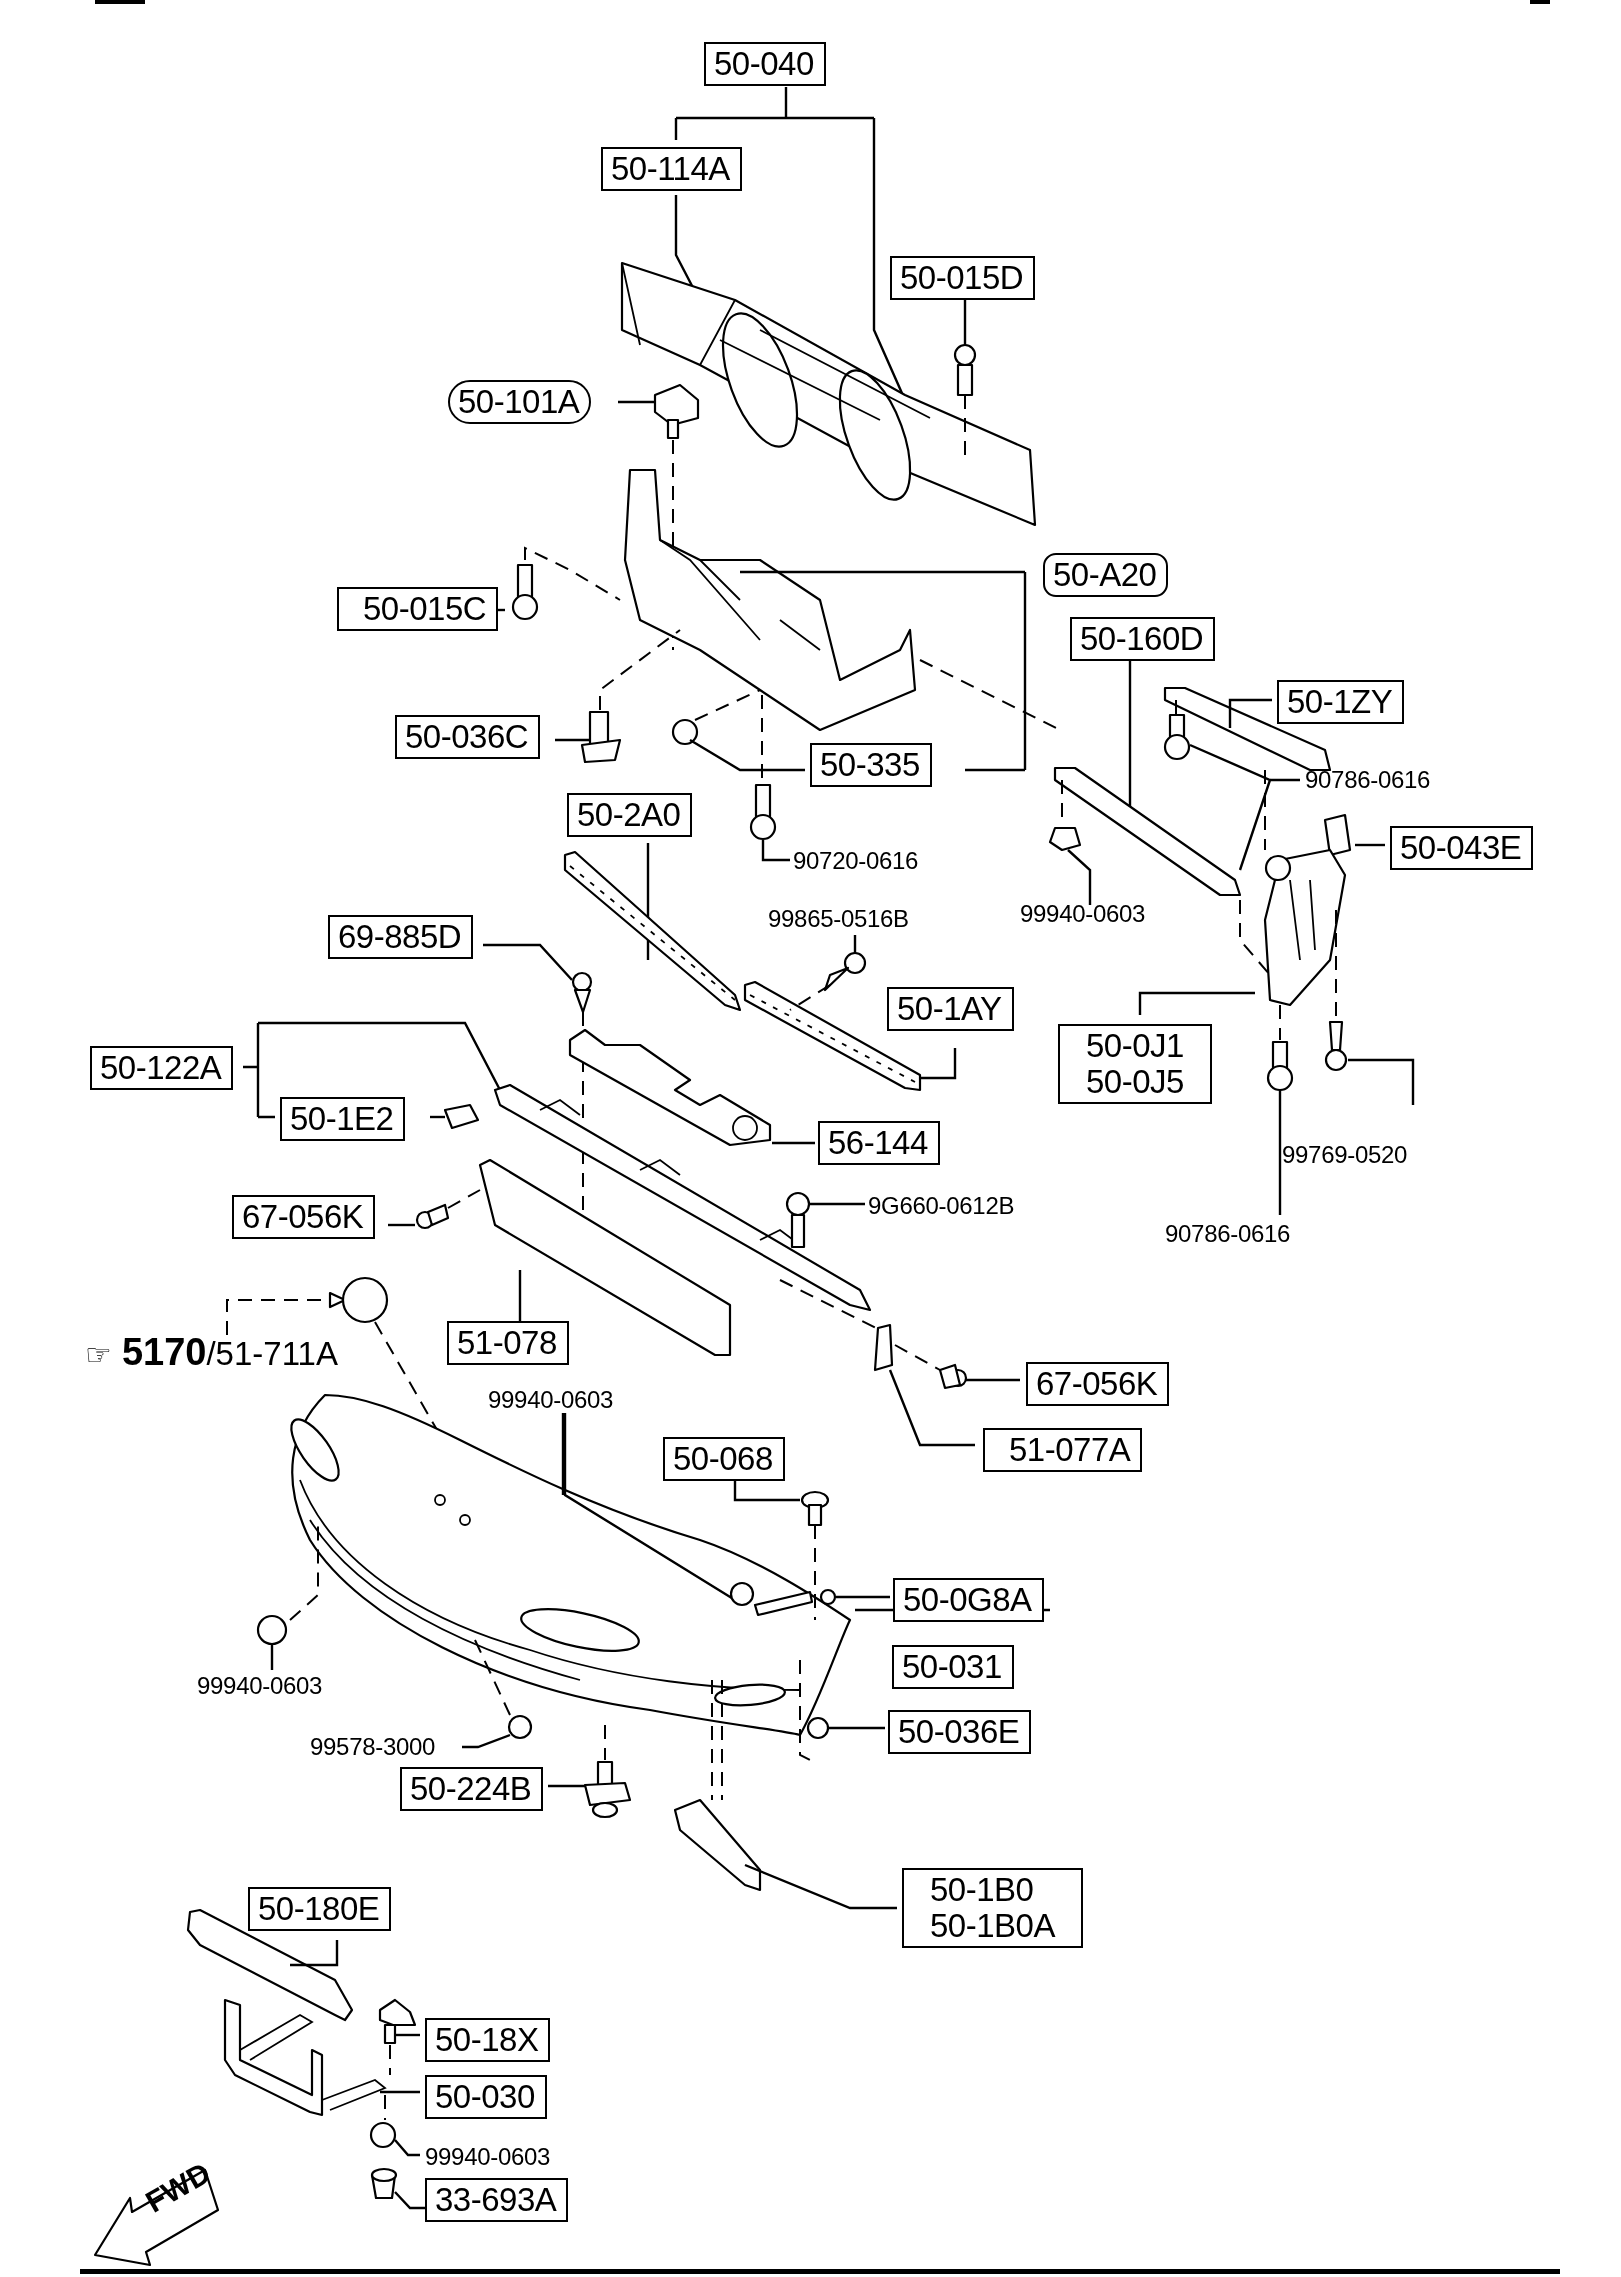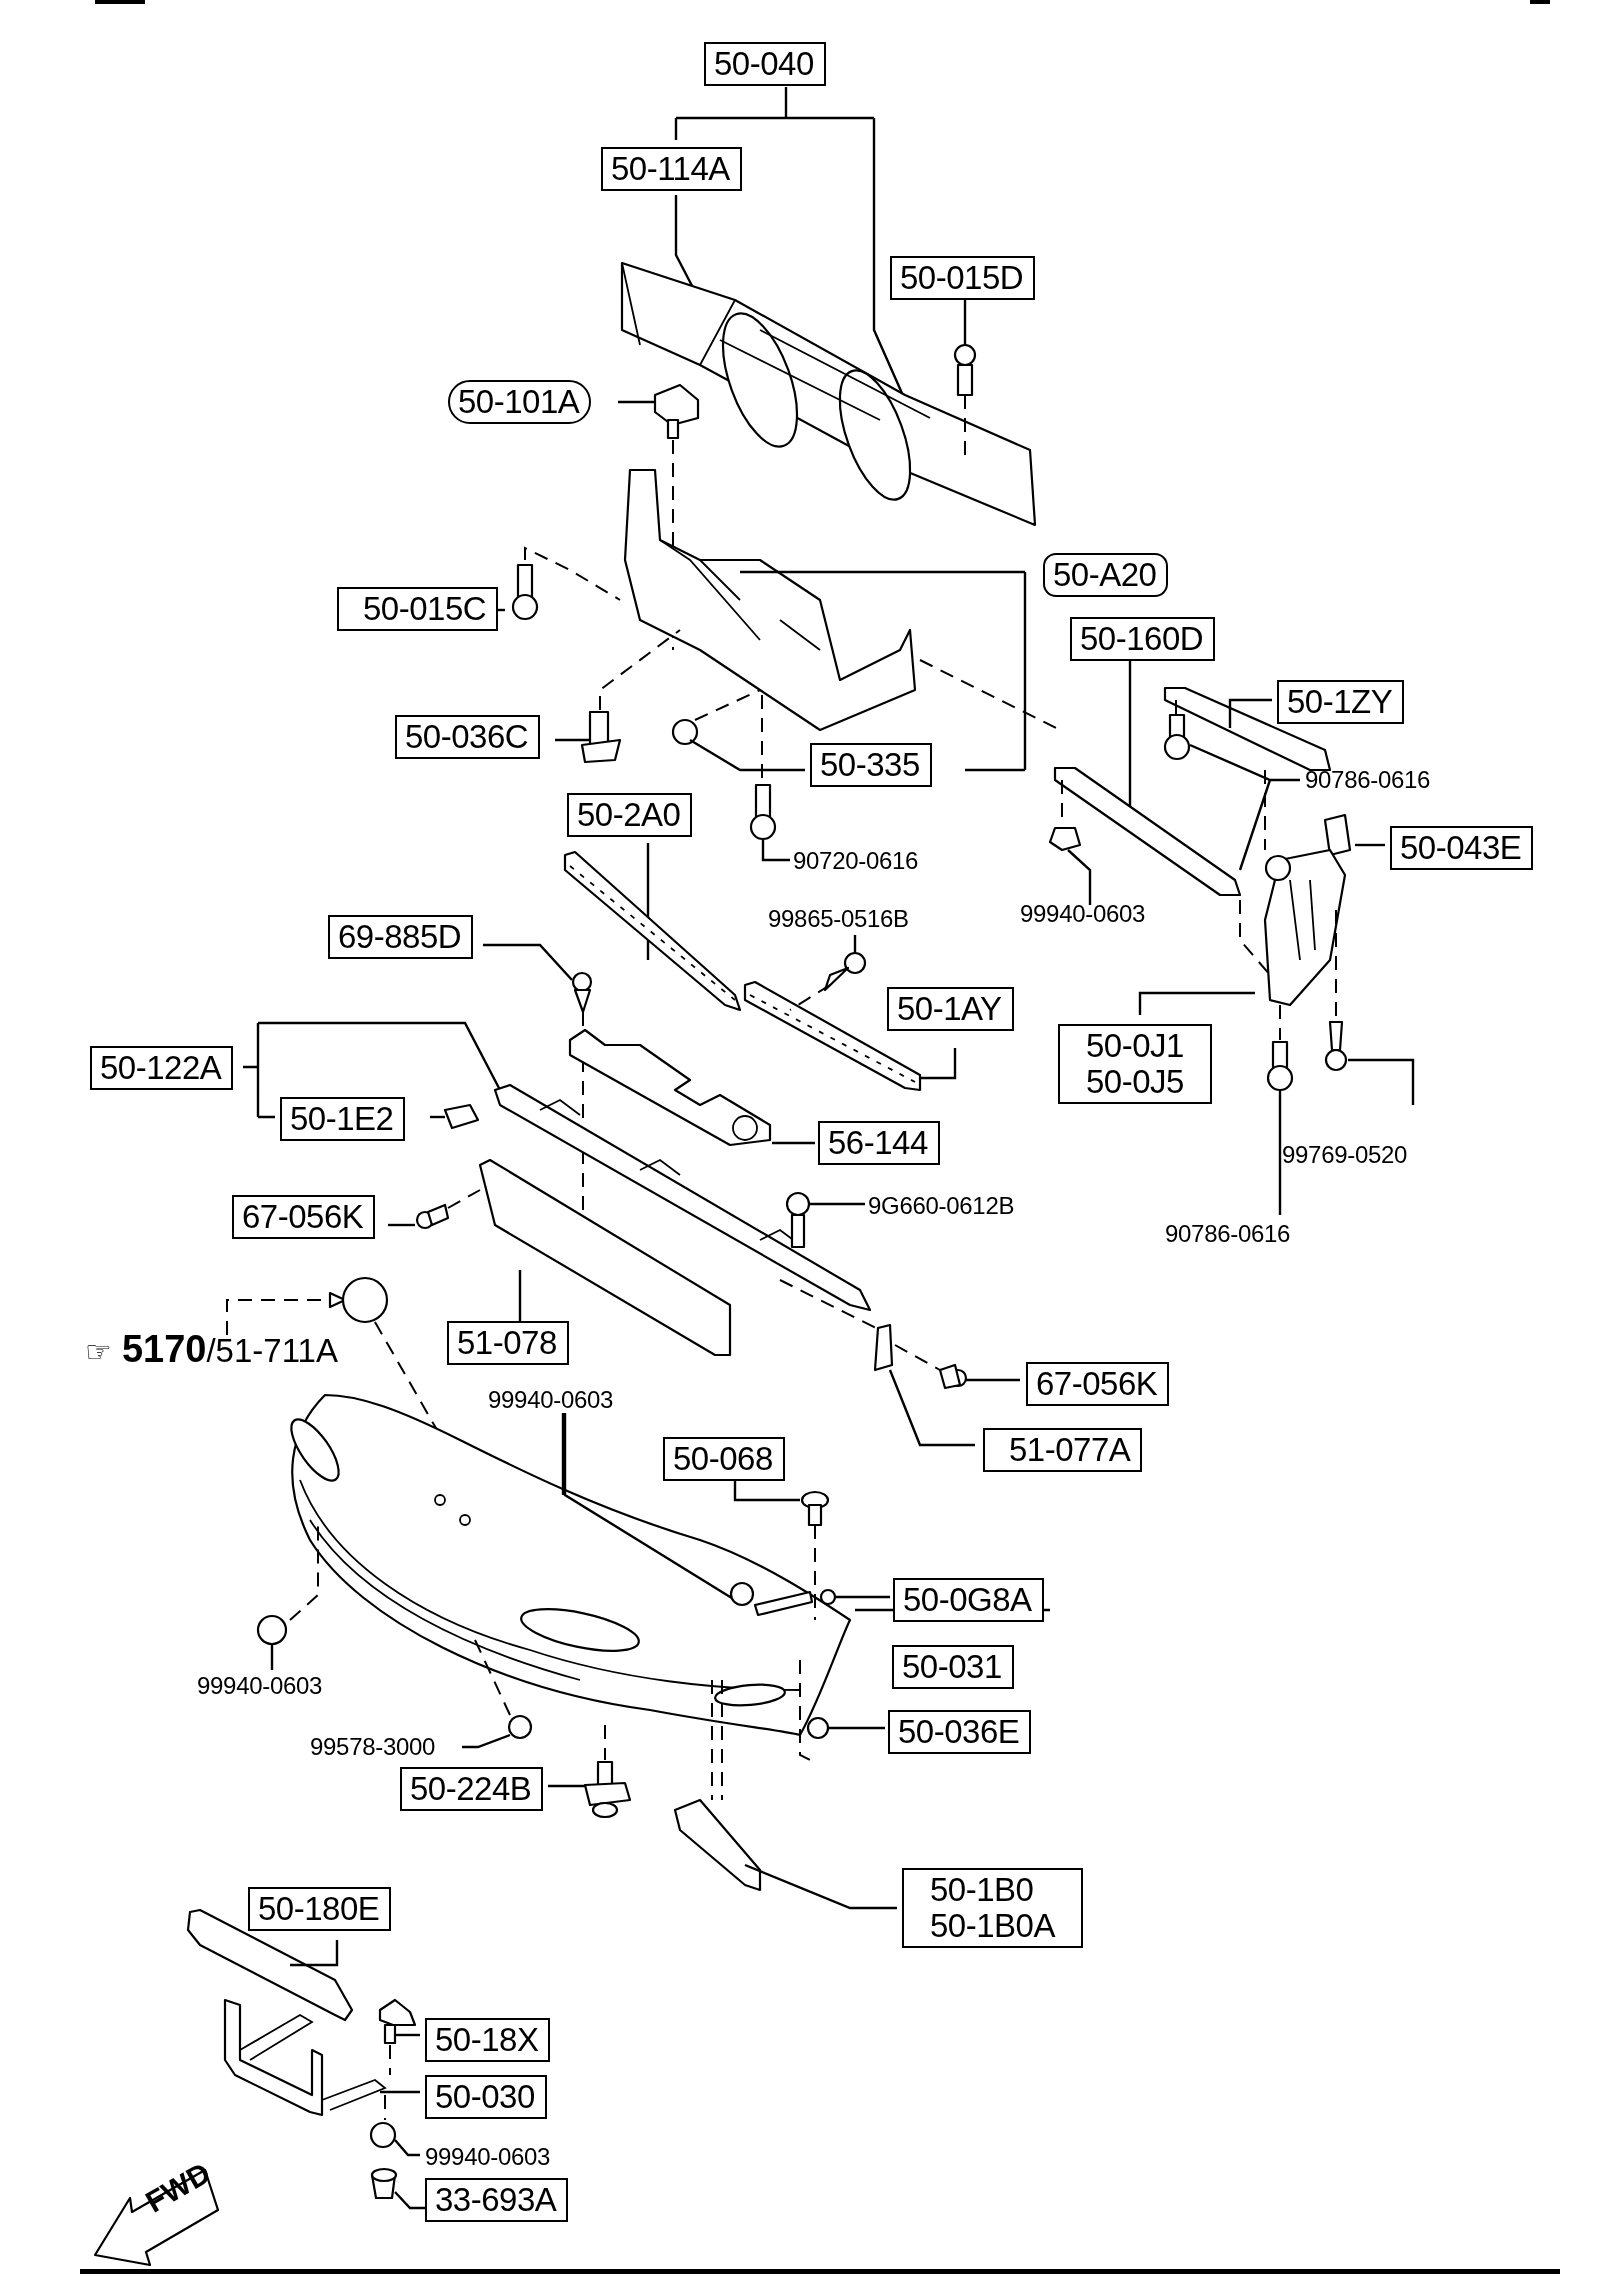--- a/index.html
+++ b/index.html
@@ -10,21 +10,21 @@
   .ln { fill:none; stroke:#000; stroke-width:2.4; }
   .thin { fill:none; stroke:#000; stroke-width:1.8; }
   .dash { fill:none; stroke:#000; stroke-width:2; stroke-dasharray:14 9; }
   .part { fill:#fff; stroke:#000; stroke-width:2.2; stroke-linejoin:round; }
   .lbl { position:absolute; border:2.5px solid #000; background:#fff;
          font-size:33px; line-height:38px; padding:1px 10px 1px 8px; white-space:nowrap;
          letter-spacing:-0.5px; }
   .lbl.two { line-height:36px; padding:2px 26px; }
   .lbl.two span { display:block; }
   .num { position:absolute; font-size:24px; line-height:28px; white-space:nowrap; background:transparent; letter-spacing:-0.3px; }
-  .ref { position:absolute; white-space:nowrap; font-size:33px; line-height:34px; }
+  .ref { position:absolute; white-space:nowrap; font-size:33px; line-height:40px; }
   .ref .hand { font-size:30px; margin-right:10px; }
   .ref b { font-size:38px; font-weight:bold; }
   .fwd-text { position:absolute; left:140px; top:2190px; font-size:30px; font-weight:bold;
               transform:rotate(-30deg); transform-origin:left top; }
   .rule { position:absolute; left:80px; top:2269px; width:1480px; height:5px; background:#000; }
   .corner-l { position:absolute; left:95px; top:0; width:50px; height:4px; background:#000; }
   .corner-r { position:absolute; left:1530px; top:0; width:20px; height:4px; background:#000; }
 </style>
 </head>
 <body>

